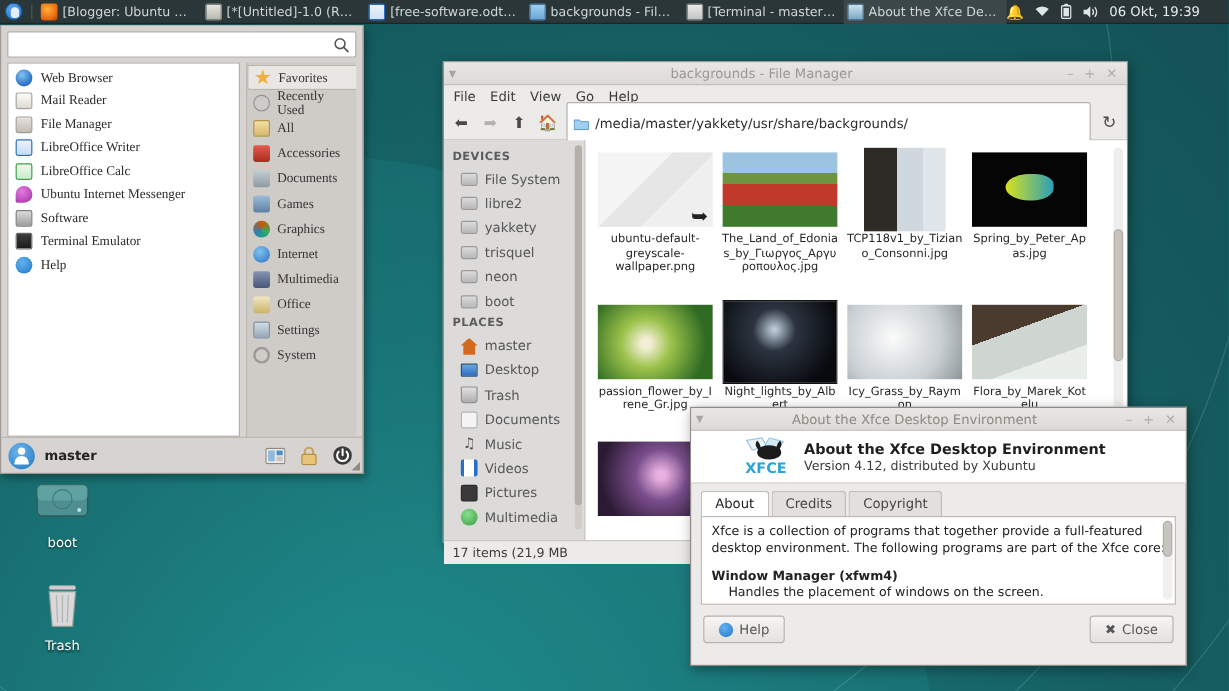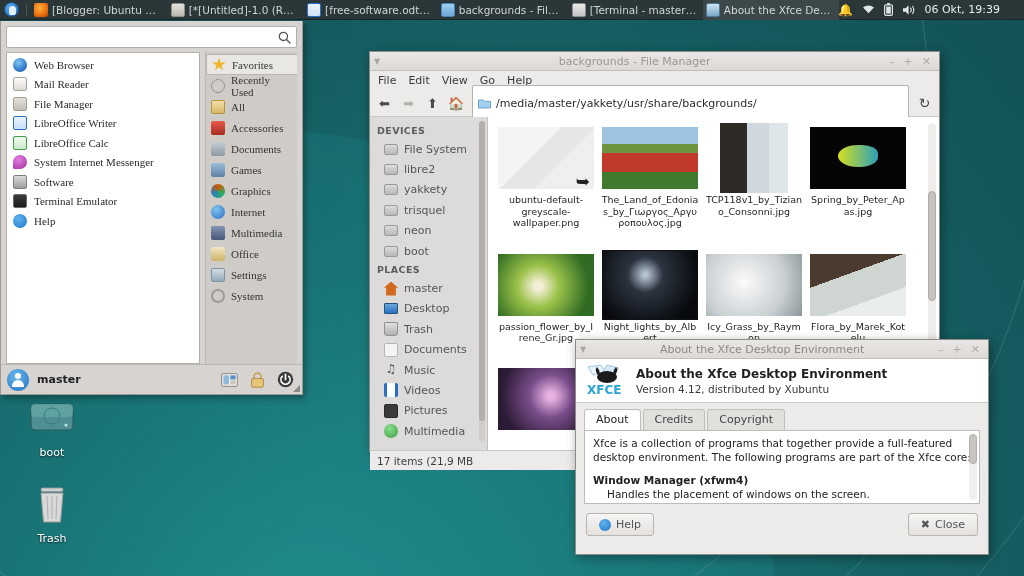--- a/index.html
+++ b/index.html
@@ -162,21 +162,21 @@
   #about .pane .sb { position: absolute; right: 2px; top: 3px; width: 8px;
     height: 66px; background: #f1efed; border-radius: 4px; }
   #about .pane .sb i { position: absolute; left: 0; top: 0; width: 8px; height: 30px;
     background: #c8c4c0; border: 1px solid #b2aeaa; border-radius: 4px; display: block; }
   #about .btns { display: flex; align-items: center; padding: 9px 10px; }
   #about .btn { height: 23px; min-width: 68px; display: flex; align-items: center;
     justify-content: center; gap: 5px; font-size: 11px; color: #555;
     background: linear-gradient(#f6f5f4,#e4e1de); border: 1px solid #b8b4b0;
     border-radius: 3px; padding: 0 12px; }
   #about .spacer { flex: 1; }
-  #about .xfcelogo { width: 42px; height: 34px; position: relative; }
+  #about .xfcelogo { width: 42px; height: 34px; position: relative; margin-left: 34px; }
 </style>
 </head>
 <body>
 
 <div id="wallpaper">
   <div class="arcwrap">
     <div class="bigcircle"></div>
     <div class="arc a1"></div>
     <div class="arc a2"></div>
     <div class="arc a3"></div>
@@ -281,21 +281,21 @@
       <div class="app-item">
         <span class="ic" style="background:linear-gradient(#eaf3fd,#c8ddf6);border:1px solid #2a6ec4"></span>
         <span>LibreOffice Writer</span>
       </div>
       <div class="app-item">
         <span class="ic" style="background:linear-gradient(#eefaee,#cdeacd);border:1px solid #3f9b46"></span>
         <span>LibreOffice Calc</span>
       </div>
       <div class="app-item">
         <span class="ic" style="background:radial-gradient(circle at 38% 32%,#e07fdd,#a32aa0);border-radius:50% 50% 50% 10%"></span>
-        <span>System Internet Messenger</span>
+        <span>Ubuntu Internet Messenger</span>
       </div>
       <div class="app-item">
         <span class="ic" style="background:linear-gradient(#dcdcdc,#9d9d9d);border:1px solid #7d7d7d"></span>
         <span>Software</span>
       </div>
       <div class="app-item">
         <span class="ic" style="background:linear-gradient(#3c3c3c,#1c1c1c);border:1px solid #6a6a6a"></span>
         <span>Terminal Emulator</span>
       </div>
       <div class="app-item">

